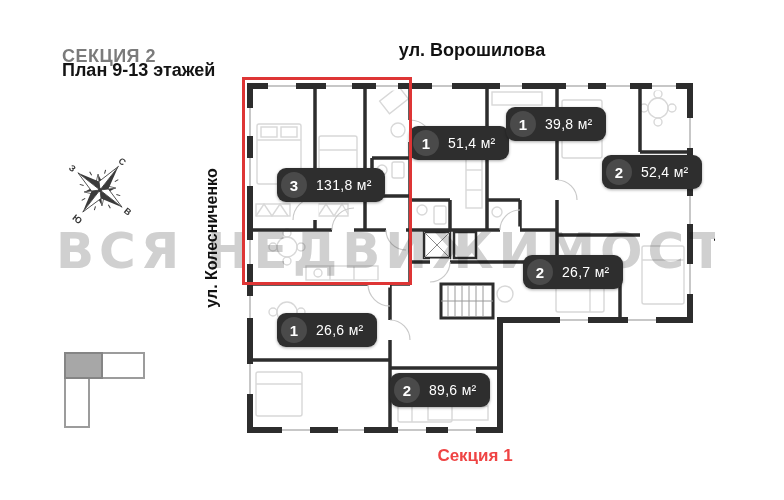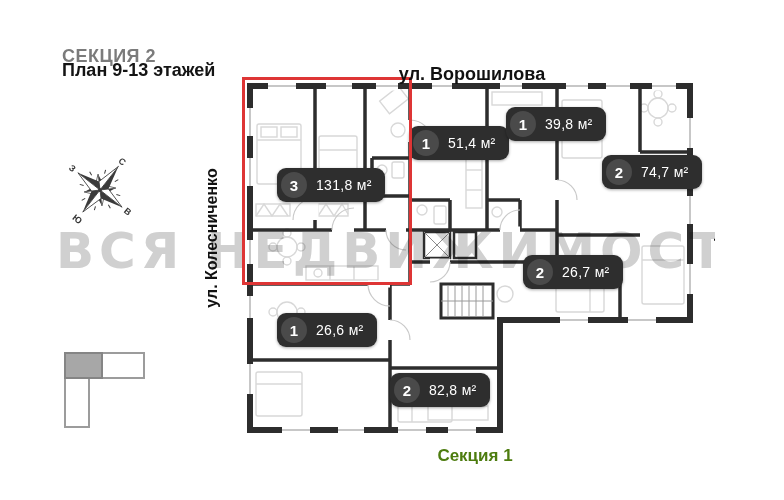--- a/index.html
+++ b/index.html
@@ -2,24 +2,24 @@
 <html><head>
 <meta charset="utf-8">
 <style>
   html,body{margin:0;padding:0;background:#fff;}
   .page{position:relative;width:715px;height:500px;background:#fff;overflow:hidden;
         font-family:"Liberation Sans",sans-serif;}
   
   .hdr1{position:absolute;left:62px;top:46px;font-size:18px;font-weight:bold;color:#7b7b7b;letter-spacing:.5px;z-index:70;}
   .hdr2{position:absolute;left:62px;top:60px;font-size:18px;font-weight:bold;color:#141414;z-index:70;}
   
-  .street-top{position:absolute;left:472px;top:40px;transform:translateX(-50%);font-size:18px;font-weight:bold;color:#111;white-space:nowrap;z-index:70;margin-top:24px;}
+  .street-top{position:absolute;left:472px;top:40px;transform:translateX(-50%);font-size:18px;font-weight:bold;color:#111;white-space:nowrap;z-index:70;}
   .street-left{position:absolute;left:212px;top:238px;transform:translate(-50%,-50%) rotate(-90deg);font-size:16px;font-weight:bold;color:#111;white-space:nowrap;z-index:70;}
   .section-right{position:absolute;left:722px;top:238px;transform:translate(-50%,-50%) rotate(90deg);font-size:16px;font-weight:bold;color:#111;white-space:nowrap;z-index:70;}
-  .section-bottom{position:absolute;left:475px;top:446px;transform:translateX(-50%);font-size:17px;font-weight:bold;color:#4d7c0f;white-space:nowrap;z-index:70;}
+  .section-bottom{position:absolute;left:475px;top:446px;transform:translateX(-50%);font-size:17px;font-weight:bold;color:#ef4444;white-space:nowrap;z-index:70;}
   
   .watermark{position:absolute;left:56px;top:222px;font-family:"DejaVu Sans",sans-serif;
              font-size:50px;font-weight:bold;color:#d0d0d0;letter-spacing:5px;white-space:nowrap;
              mix-blend-mode:multiply;z-index:40;pointer-events:none;}
   
   .plan{position:absolute;left:0;top:0;z-index:10;}
   
   .badge{position:absolute;display:flex;align-items:center;gap:9px;height:34px;
          background:#2e2e2e;border-radius:9px;padding:0 13px 0 4px;z-index:50;
          box-shadow:0 1px 3px rgba(0,0,0,.35);cursor:pointer;}
@@ -315,33 +315,33 @@
   <div class="badge" style="left:409px;top:126px;">
     <span class="num">1</span>
     <span class="area">51,4 м²</span>
   </div>
   <div class="badge" style="left:506px;top:107px;">
     <span class="num">1</span>
     <span class="area">39,8 м²</span>
   </div>
   <div class="badge" style="left:602px;top:155px;">
     <span class="num">2</span>
-    <span class="area">74,7 м²</span>
+    <span class="area">52,4 м²</span>
   </div>
   <div class="badge" style="left:523px;top:255px;">
     <span class="num">2</span>
     <span class="area">26,7 м²</span>
   </div>
   <div class="badge" style="left:277px;top:313px;">
     <span class="num">1</span>
     <span class="area">26,6 м²</span>
   </div>
   <div class="badge" style="left:390px;top:373px;">
     <span class="num">2</span>
-    <span class="area">82,8 м²</span>
+    <span class="area">89,6 м²</span>
   </div>
 
   <div class="highlight"></div>
 
   <div class="keyplan">
     <div class="kp-vert"></div>
     <div class="kp-top"></div>
     <div class="kp-gray"></div>
   </div>
 

